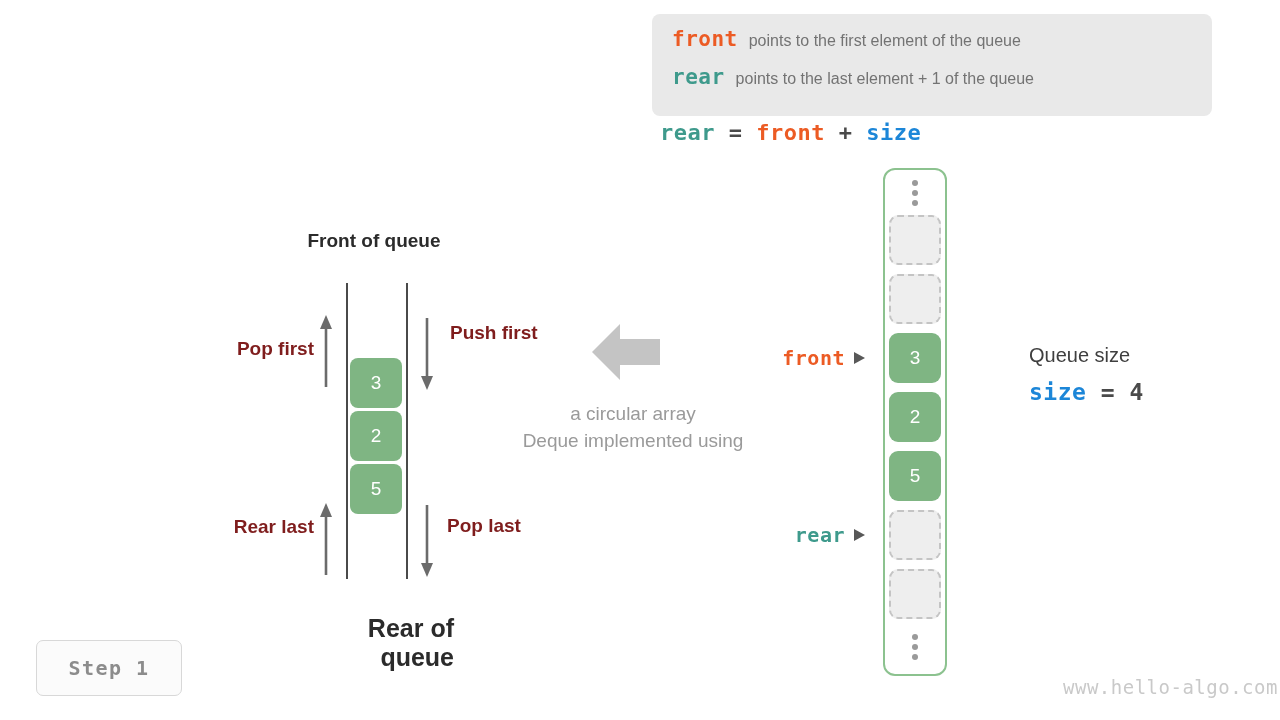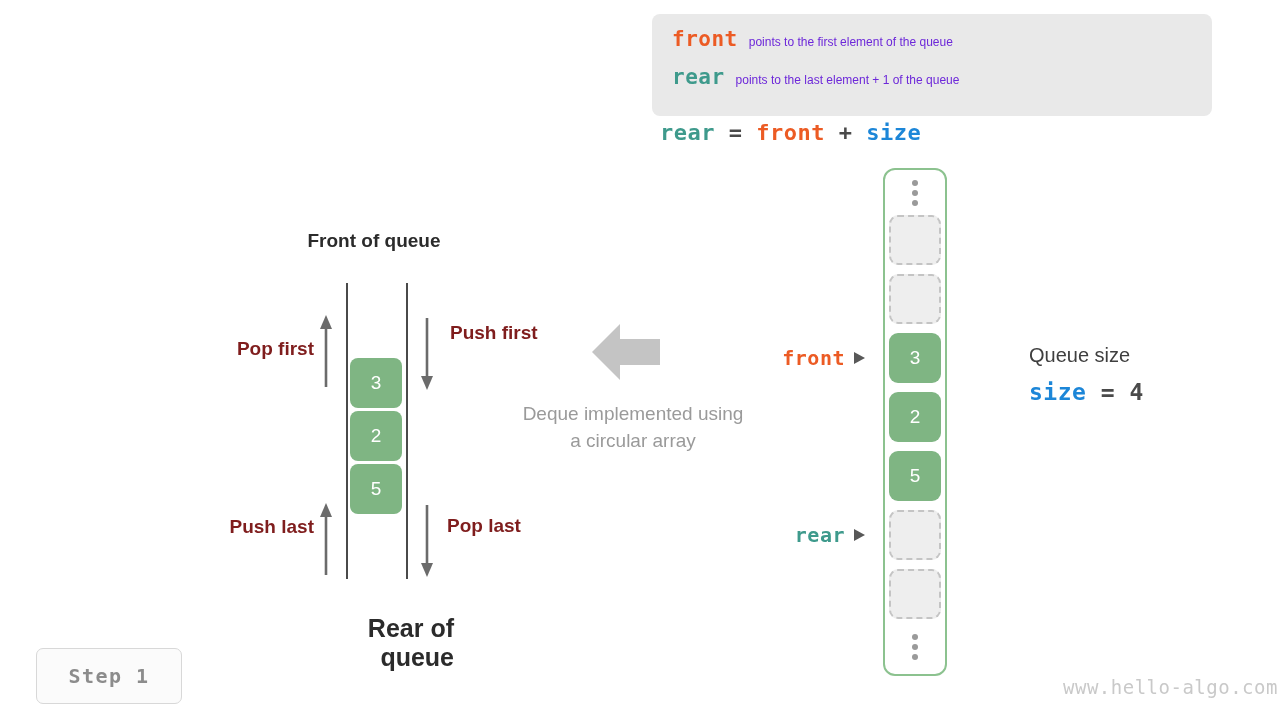--- a/index.html
+++ b/index.html
@@ -34,22 +34,22 @@
   .legend-kw {
     font-family: "DejaVu Sans Mono", monospace;
     font-weight: bold;
     font-size: 21px;
     letter-spacing: 0.5px;
   }
   .kw-front { color: #ec5b24; }
   .kw-rear  { color: #3e9a8c; }
   .kw-size  { color: #1c86d8; }
   .legend-text {
-    font-size: 12px;
-    color: #6d28d9;
+    font-size: 16px;
+    color: #737373;
     margin-left: 11px;
   }
 
   
   #formula {
     left: 660px; top: 120px;
     font-family: "DejaVu Sans Mono", monospace;
     font-weight: bold;
     font-size: 22px;
     letter-spacing: 0.5px;
@@ -211,21 +211,20 @@
     border-radius: 7px;
     background: #fbfbfb;
     display: flex;
     align-items: center;
     justify-content: center;
     font-family: "DejaVu Sans Mono", monospace;
     font-weight: bold;
     font-size: 20px;
     letter-spacing: 1.5px;
     color: #8c8c8c;
-    margin-top: 8px;
   }
 
   
   #watermark {
     left: 1063px; top: 676px;
     font-family: "DejaVu Sans Mono", monospace;
     font-size: 19px;
     color: #c9c9c9;
     letter-spacing: 0.5px;
   }
@@ -251,21 +250,21 @@
 
 <div class="abs rail" id="rail-left"></div>
 <div class="abs rail" id="rail-right"></div>
 
 <div class="abs deque-cell" style="top:358px">3</div>
 <div class="abs deque-cell" style="top:411px">2</div>
 <div class="abs deque-cell" style="top:464px">5</div>
 
 <div class="abs op-label" id="label-pop-first">Pop first</div>
 <div class="abs op-label" id="label-push-first">Push first</div>
-<div class="abs op-label" id="label-push-last">Push last</div>
+<div class="abs op-label" id="label-push-last">Rear last</div>
 <div class="abs op-label" id="label-pop-last">Pop last</div>
 
 <svg class="abs vert-arrow" id="arrow-pop-first" viewBox="0 0 22 72">
   <line x1="11" y1="72" x2="11" y2="10" stroke="#6b6b6b" stroke-width="2.6"></line>
   <polygon points="11,0 5,14 17,14" fill="#6b6b6b"></polygon>
 </svg>
 <svg class="abs vert-arrow" id="arrow-push-first" viewBox="0 0 22 72">
   <line x1="11" y1="0" x2="11" y2="62" stroke="#6b6b6b" stroke-width="2.6"></line>
   <polygon points="11,72 5,58 17,58" fill="#6b6b6b"></polygon>
 </svg>
@@ -276,22 +275,22 @@
 <svg class="abs vert-arrow" id="arrow-pop-last" viewBox="0 0 22 72">
   <line x1="11" y1="0" x2="11" y2="62" stroke="#6b6b6b" stroke-width="2.6"></line>
   <polygon points="11,72 5,58 17,58" fill="#6b6b6b"></polygon>
 </svg>
 
 <svg class="abs" id="big-arrow" viewBox="0 0 68 60">
   <polygon points="0,30 28,2 28,17 68,17 68,43 28,43 28,58" fill="#c4c4c4"></polygon>
 </svg>
 
 <div class="abs" id="caption">
+  <div>a circular array</div>
   <div>Deque implemented using</div>
-  <div>a circular array</div>
 </div>
 
 <div class="abs" id="array-frame"></div>
 
 <div class="abs ellipsis-dots" id="dots-top">
   <span></span>
     <span></span>
     <span></span>
 </div>
 <div class="abs ellipsis-dots" id="dots-bottom">

